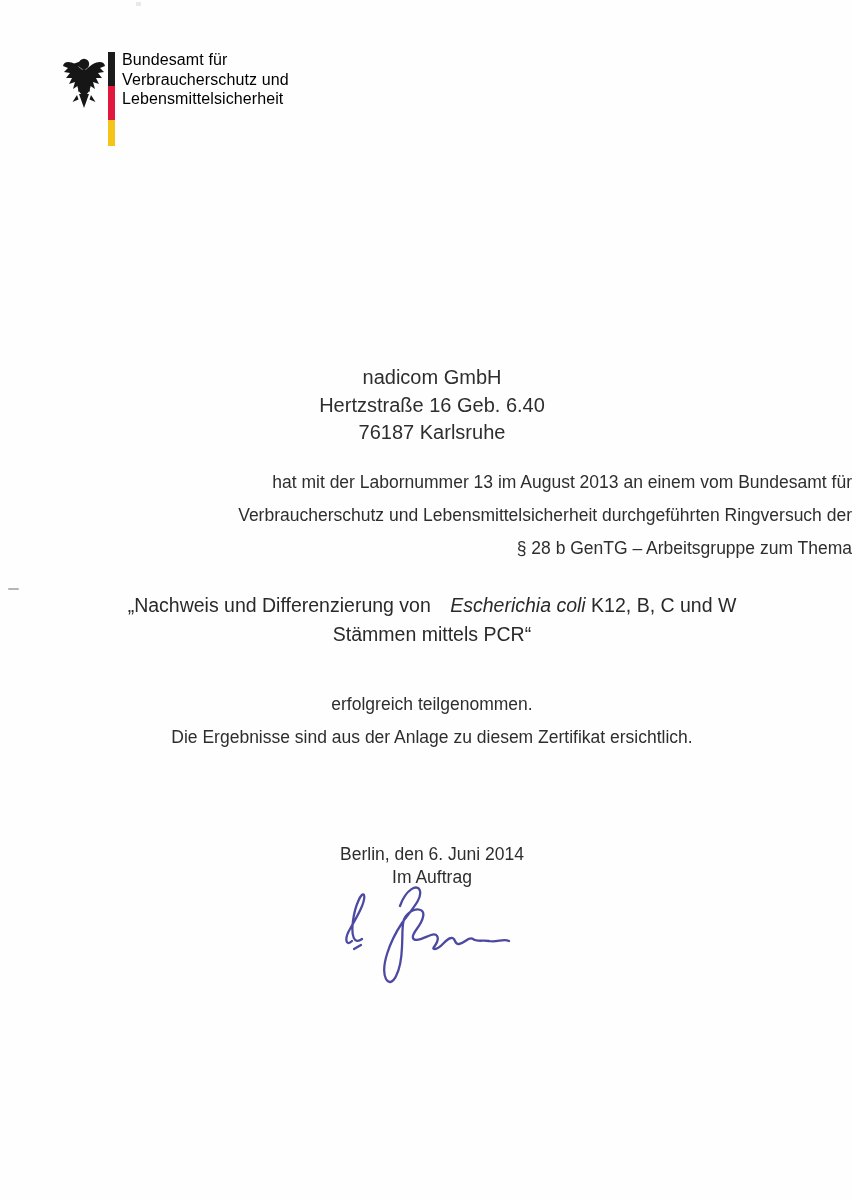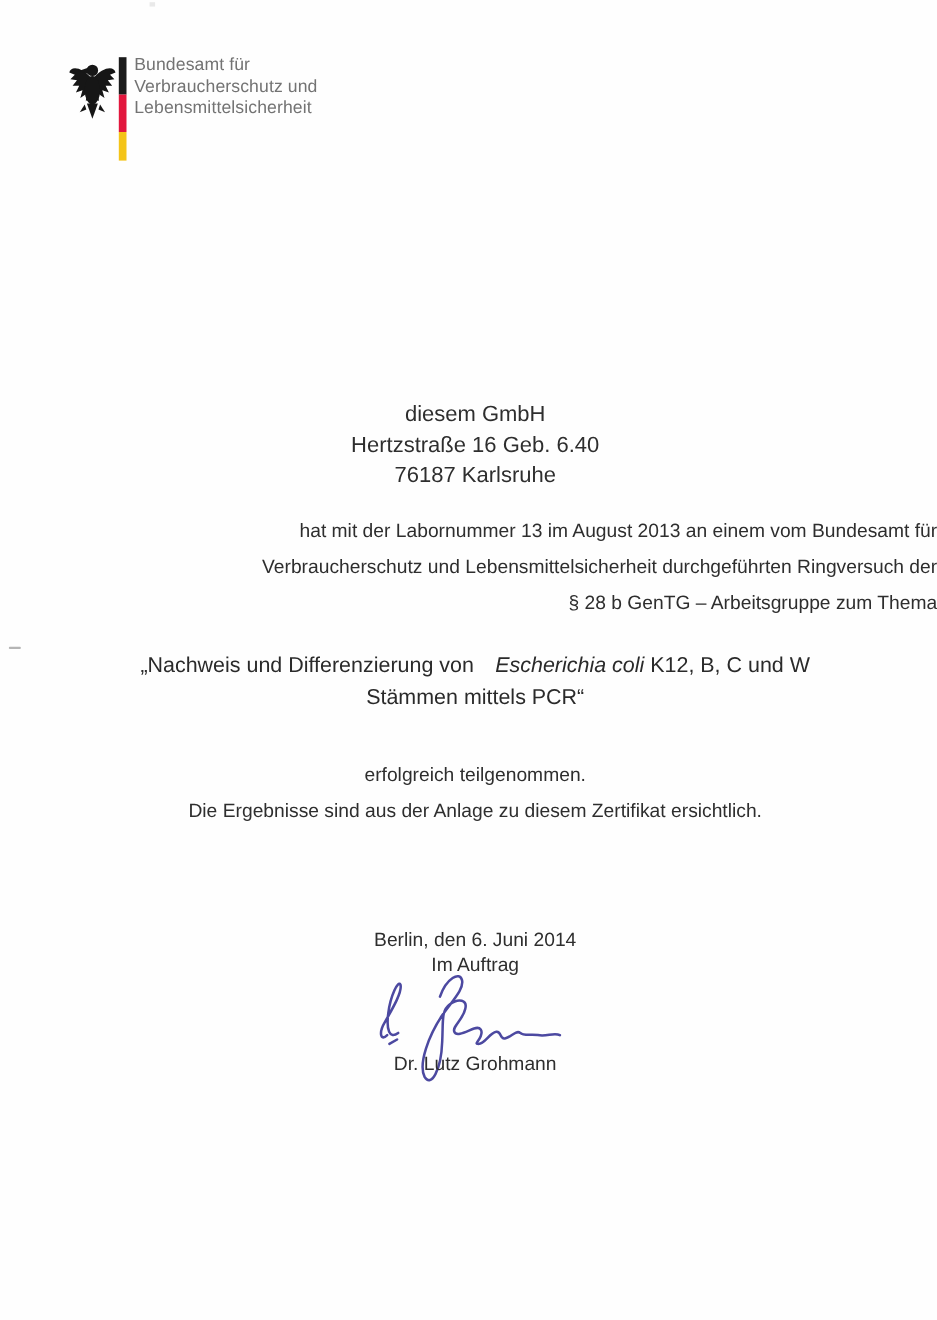--- a/index.html
+++ b/index.html
@@ -13,21 +13,21 @@
   }
   .page{position:absolute;inset:0;background:#fefefe;}
 
   
   .logo{position:absolute;left:62px;top:50px;width:280px;height:100px;}
   .eagle{position:absolute;left:0;top:2px;width:44px;height:58px;}
   .flagbar{position:absolute;left:46px;top:2px;width:7px;height:94px;display:flex;flex-direction:column;}
   .flagbar .seg-black{flex:0 0 34px;background:#1b1b1b;}
   .flagbar .seg-red{flex:0 0 34px;background:#e2173d;}
   .flagbar .seg-gold{flex:1 1 auto;background:#f4c418;}
-  .agency-text{position:absolute;left:60px;top:0;font-size:16px;line-height:19.5px;color:#737373;letter-spacing:0.1px;white-space:nowrap;}
+  .agency-text{position:absolute;left:60px;top:0;font-size:16px;line-height:19.5px;color:#000000;letter-spacing:0.1px;white-space:nowrap;}
 
   
   .cblock{position:absolute;left:12px;width:840px;text-align:center;}
 
   .title{top:222px;font-size:29px;font-weight:bold;color:#1d1d1d;letter-spacing:0.3px;}
   .intro{top:306px;font-size:17.5px;}
   .address{top:364px;font-size:20px;line-height:27.5px;}
   .body-par{top:466px;font-size:17.5px;line-height:33px;text-align:right;}
   .subject{top:591px;font-size:19.5px;line-height:28.5px;color:#2a2a2a;}
   .subject .it{font-style:italic;margin-left:14px;}
@@ -68,21 +68,21 @@
     <div class="agency-text">
       <div>Bundesamt für</div>
       <div>Verbraucherschutz und</div>
       <div>Lebensmittelsicherheit</div>
     </div>
   </div>
 
 
 
   <div class="cblock address">
-    <div>diesem GmbH</div>
+    <div>nadicom GmbH</div>
     <div>Hertzstraße 16 Geb. 6.40</div>
     <div>76187 Karlsruhe</div>
   </div>
 
   <div class="cblock body-par">
     <div>hat mit der Labornummer 13 im August 2013 an einem vom Bundesamt für</div>
     <div>Verbraucherschutz und Lebensmittelsicherheit durchgeführten Ringversuch der</div>
     <div>§ 28 b GenTG – Arbeitsgruppe zum Thema</div>
   </div>
 
@@ -102,18 +102,17 @@
   </div>
 
   <svg class="signature" viewBox="0 0 185 113" xmlns="http://www.w3.org/2000/svg">
     <g fill="none" stroke="#3d3a99" stroke-width="2.3" stroke-linecap="round" stroke-linejoin="round" opacity="0.92">
       <path d="M14,60 C8,66 6,58 12,48 C20,34 28,20 26,14 C24,10 17,24 15,40 C13,55 16,64 24,58"></path>
       <path d="M16,68 L23,64"></path>
       <path d="M62,25 C68,8 80,2 82,10 C84,18 74,28 64,42 C52,60 42,86 48,98 C54,108 63,92 64,66 C65,46 63,38 71,32 C79,26 87,28 85,36 C83,46 73,52 75,57 C77,62 87,56 93,54 C99,52 101,56 99,61 C97,66 93,68 97,68 C103,68 107,58 113,57 C118,56 116,64 121,63 C127,62 131,55 135,58 C138,61 145,59 151,60 C159,62 165,57 171,60"></path>
     </g>
   </svg>
 
-  <div class="cblock signer">Dr. Lutz Grohmann</div>
 
   <div class="artifact-dash"></div>
   <div class="artifact-speck"></div>
 
 </div>
 
 </body></html>

